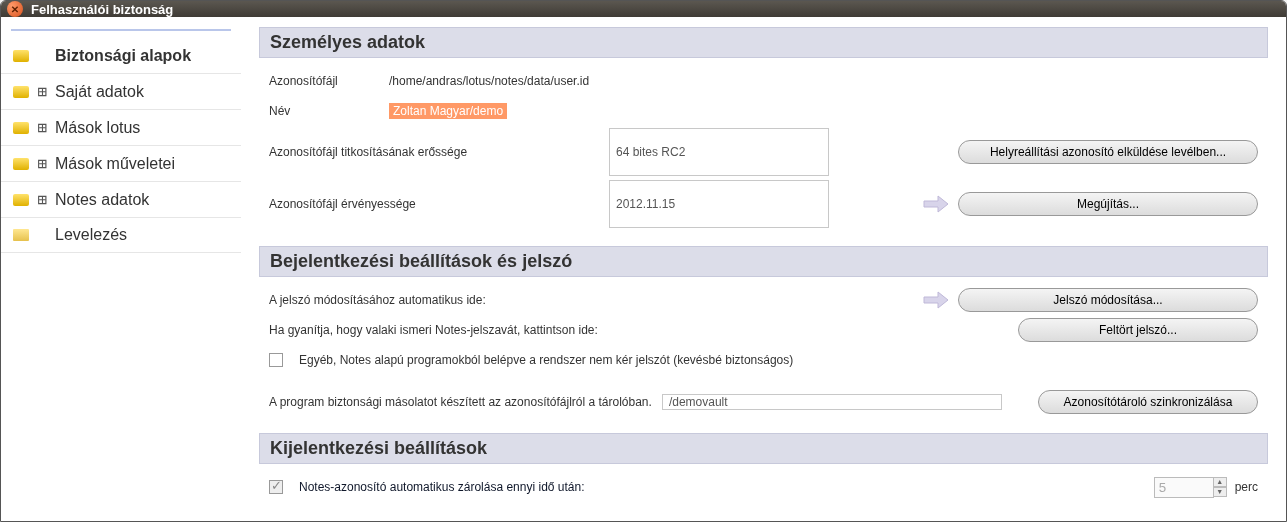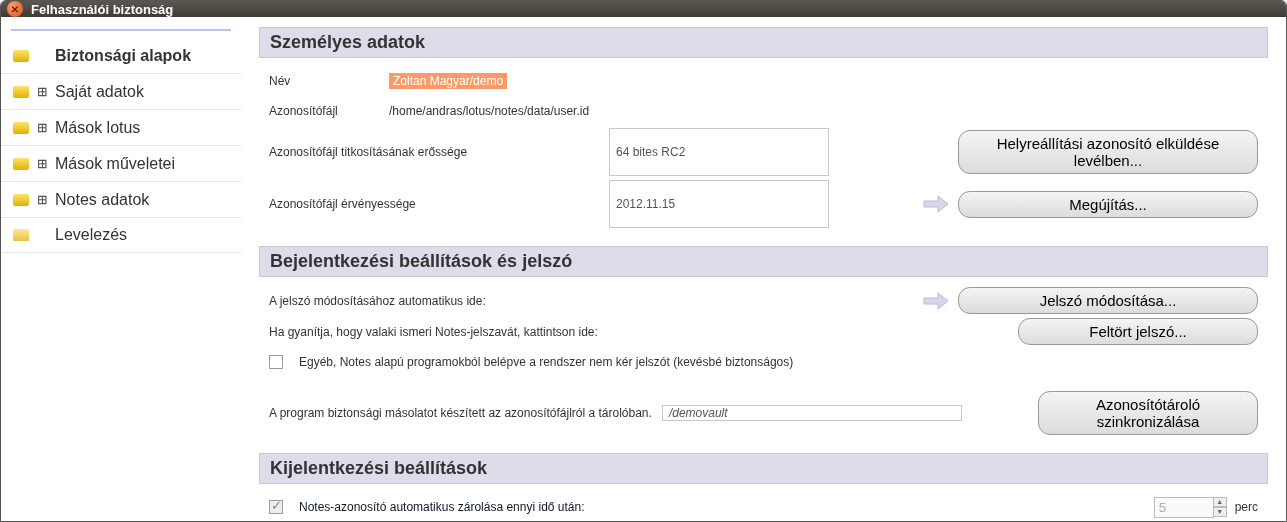--- a/index.html
+++ b/index.html
@@ -17,36 +17,36 @@
   .side-item .expander { width: 10px; text-align: center; color: #555; font-family: monospace; }
   .content { flex: 1; padding: 10px 18px 0 18px; overflow: hidden; }
   .section-head { background: #dcdde9; border: 1px solid #c7c9db; padding: 4px 10px; font-weight: bold; color: #333; font-size: 18px; }
   .section-body { padding: 6px 10px 14px 10px; }
   .row { display: flex; align-items: center; min-height: 26px; gap: 10px; margin: 4px 0; }
   .lbl { width: 330px; color: #333; }
   .val { flex: 1; }
   .name-val { background: #ff9966; color: #fff; padding: 1px 4px; }
   .field-text { color: #333; }
   .ro-input { border: 1px solid #c8c8c8; background: #fff; padding: 16px 6px; width: 220px; color: #555; }
-  .btn { border: 1px solid #999; background: linear-gradient(#f4f4f4,#dcdcdc); padding: 4px 10px; border-radius: 12px; min-width: 120px; text-align: center; cursor: pointer; font-size: 15px; }
+  .btn { border: 1px solid #999; background: linear-gradient(#f4f4f4,#dcdcdc); padding: 4px 10px; border-radius: 12px; min-width: 120px; text-align: center; cursor: pointer; font-size: 12px; }
   .btn-wide { width: 300px; }
   .arrow { width: 28px; height: 18px; display: inline-block; }
   .arrow svg { width: 28px; height: 18px; }
   .chk { width: 14px; height: 14px; border: 1px solid #999; background: #fff; display: inline-block; vertical-align: middle; margin-right: 6px; position: relative; }
   .chk.checked::after { content: "✓"; position: absolute; top: -3px; left: 1px; font-size: 13px; color: #888; }
   .chk.disabled { background: #eee; }
   .spin { display:flex; align-items:center; }
   .spin input { width: 60px; border: 1px solid #bbb; padding: 2px 4px; color: #aaa; }
   .spin .spinbtns { display:flex; flex-direction:column; margin-left:-1px; }
   .spin .spinbtns div { width:14px; height:10px; border:1px solid #bbb; background:#eee; font-size:7px; line-height:8px; text-align:center; color:#666; }
   .footer { display:flex; align-items:center; padding: 8px 18px 10px 18px; gap:10px; }
   .footer .spacer { flex:1; }
   .help { color:#5a7fbc; font-weight:bold; border:1.5px solid #5a7fbc; border-radius:50%; width:16px; height:16px; display:flex; align-items:center; justify-content:center; font-size:11px; }
   .right-col { margin-left:auto; display:flex; align-items:center; gap:8px; }
-  .long-input { border:1px solid #c8c8c8; padding:0 6px; width:300px; color:#555;font-style:italic; }
+  .long-input { border:1px solid #c8c8c8; padding:0 6px; width:340px; color:#555; }
   .muted { color:#888; }
   .key-ico { background: linear-gradient(#ffe26b,#e0b100); border-radius: 2px; }
   .person-ico { background: linear-gradient(#ffe26b,#e0b100); border-radius: 2px; }
   .mail-ico { background: linear-gradient(#ffe791,#e6c14d); border-radius: 1px; }
   .logout-sec .lbl2 { color:#0f172a;text-align:center; }
 </style>
 </head>
 <body>
 
 <div class="window">
@@ -90,26 +90,26 @@
         <span class="expander"></span>
         <span>Levelezés</span>
       </div>
     </div>
 
     <div class="content">
 
       <div class="section-head">Személyes adatok</div>
       <div class="section-body">
         <div class="row">
+          <div class="lbl" style="width:110px">Azonosítófájl</div>
+          <div class="val field-text">/home/andras/lotus/notes/data/user.id</div>
+        </div>
+        <div class="row">
           <div class="lbl" style="width:110px">Név</div>
           <div class="val"><span class="name-val">Zoltan Magyar/demo</span></div>
-        </div>
-        <div class="row">
-          <div class="lbl" style="width:110px">Azonosítófájl</div>
-          <div class="val field-text">/home/andras/lotus/notes/data/user.id</div>
         </div>
         <div class="row">
           <div class="lbl">Azonosítófájl titkosításának erőssége</div>
           <div class="ro-input">64 bites RC2</div>
           <div class="right-col">
             <button class="btn btn-wide"><span>Helyreállítási azonosító elküldése levélben...</span></button>
           </div>
         </div>
         <div class="row">
           <div class="lbl">Azonosítófájl érvényessége</div>

